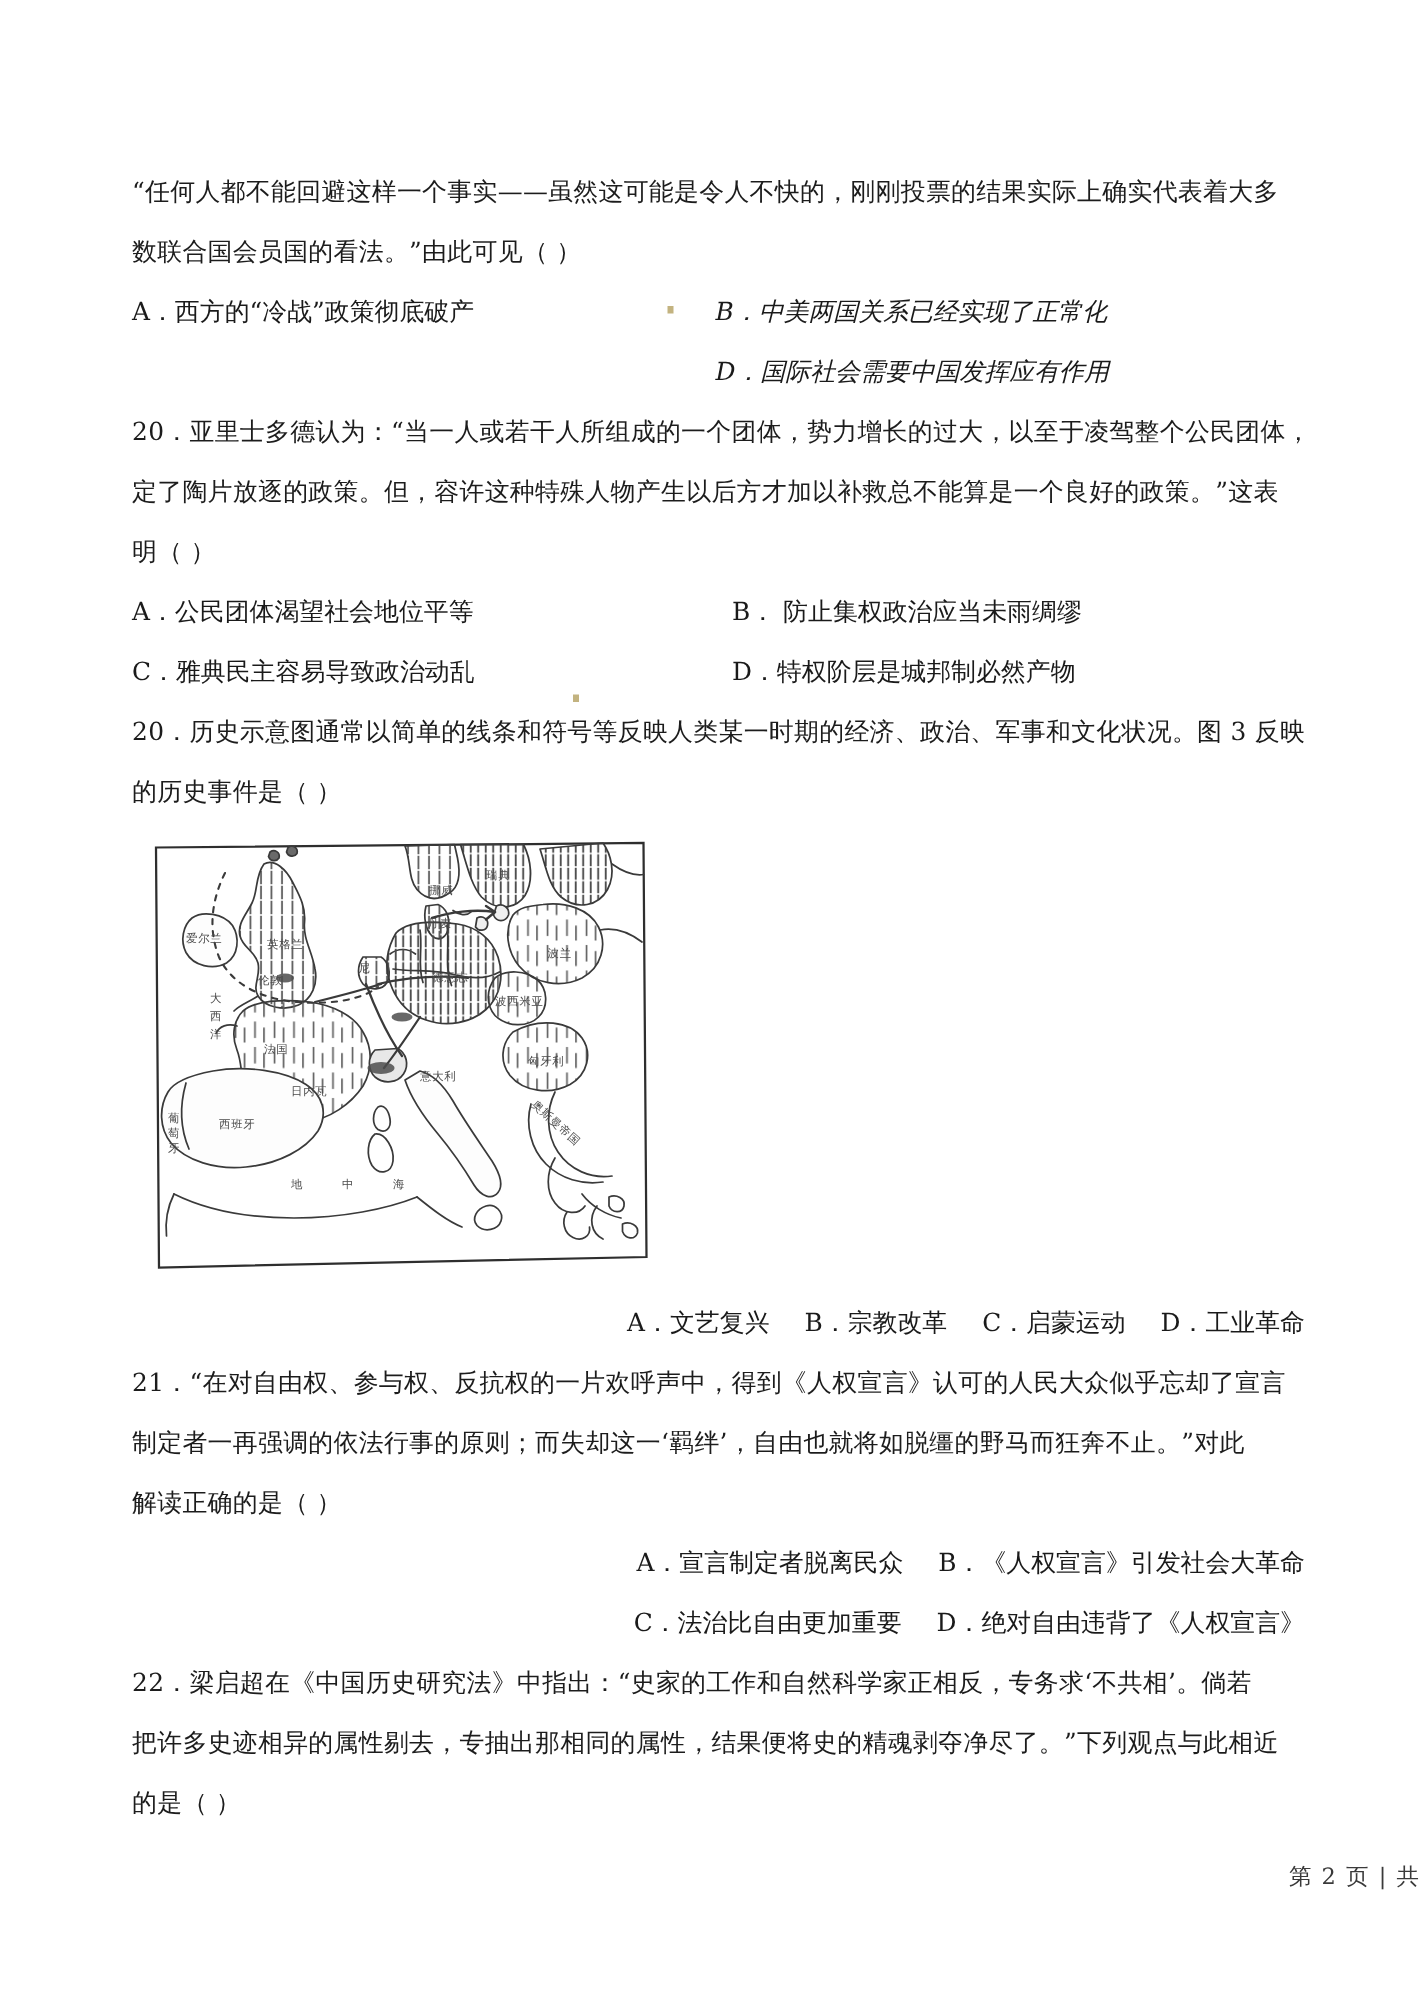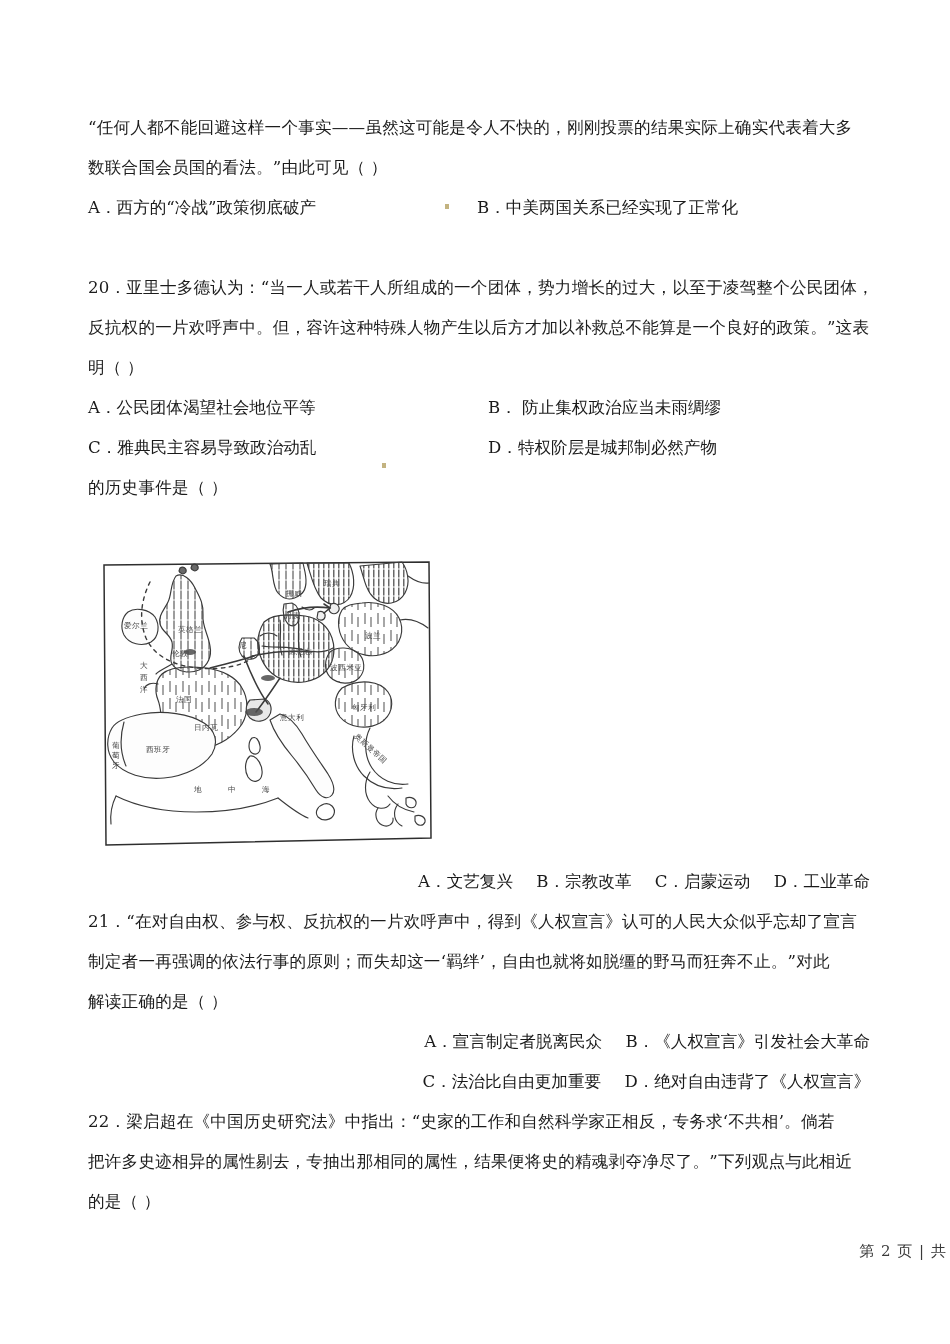--- a/index.html
+++ b/index.html
@@ -42,21 +42,21 @@
   .optrow {
     display: block;
     position: relative;
     height: 40px;
     line-height: 40px;
     font-size: 16.6px;
     white-space: nowrap;
   }
   .opt-a { position: absolute; left: 0px; top: 0; }
   .opt-b { position: absolute; top: 0; }
-  .b-col-1 { left: 389px; }
+  .b-col-1 { left: 389px; font-style: italic; }
   .b-col-2 { left: 400px; }
 
   
   .optline {
     font-size: 16.6px;
     line-height: 40px;
     white-space: nowrap;
     text-align: right;
   }
   .optline .o { margin-right: 18px; }
@@ -114,38 +114,40 @@
   <div class="body-col">
 
     <div>
       <div class="line">“任何人都不能回避这样一个事实——虽然这可能是令人不快的，刚刚投票的结果实际上确实代表着大多</div>
       <div class="line">数联合国会员国的看法。”由此可见（    ）</div>
       <div class="optrow">
         <span class="opt-a">A．西方的“冷战”政策彻底破产</span>
         <span class="opt-b b-col-1">B．中美两国关系已经实现了正常化</span>
       </div>
       <div class="optrow">
+        <span class="opt-b b-col-1">D．国际社会需要中国发挥应有作用</span>
       </div>
     </div>
 
     <div>
       <div class="line">20．亚里士多德认为：“当一人或若干人所组成的一个团体，势力增长的过大，以至于凌驾整个公民团体，</div>
-      <div class="line">反抗权的一片欢呼声中。但，容许这种特殊人物产生以后方才加以补救总不能算是一个良好的政策。”这表</div>
+      <div class="line">定了陶片放逐的政策。但，容许这种特殊人物产生以后方才加以补救总不能算是一个良好的政策。”这表</div>
       <div class="line">明（    ）</div>
       <div class="optrow">
         <span class="opt-a">A．公民团体渴望社会地位平等</span>
         <span class="opt-b b-col-2">B．  防止集权政治应当未雨绸缪</span>
       </div>
       <div class="optrow">
         <span class="opt-a">C．雅典民主容易导致政治动乱</span>
         <span class="opt-b b-col-2">D．特权阶层是城邦制必然产物</span>
       </div>
     </div>
 
     <div>
+      <div class="line">20．历史示意图通常以简单的线条和符号等反映人类某一时期的经济、政治、军事和文化状况。图 3 反映</div>
       <div class="line">的历史事件是（  ）</div>
     </div>
 
   </div>
 
   <div class="map-wrap">
     <svg width="330" height="288" viewBox="0 0 330 288" xmlns="http://www.w3.org/2000/svg">
       <defs>
 
         <pattern id="hatch" width="7" height="10" patternUnits="userSpaceOnUse">

